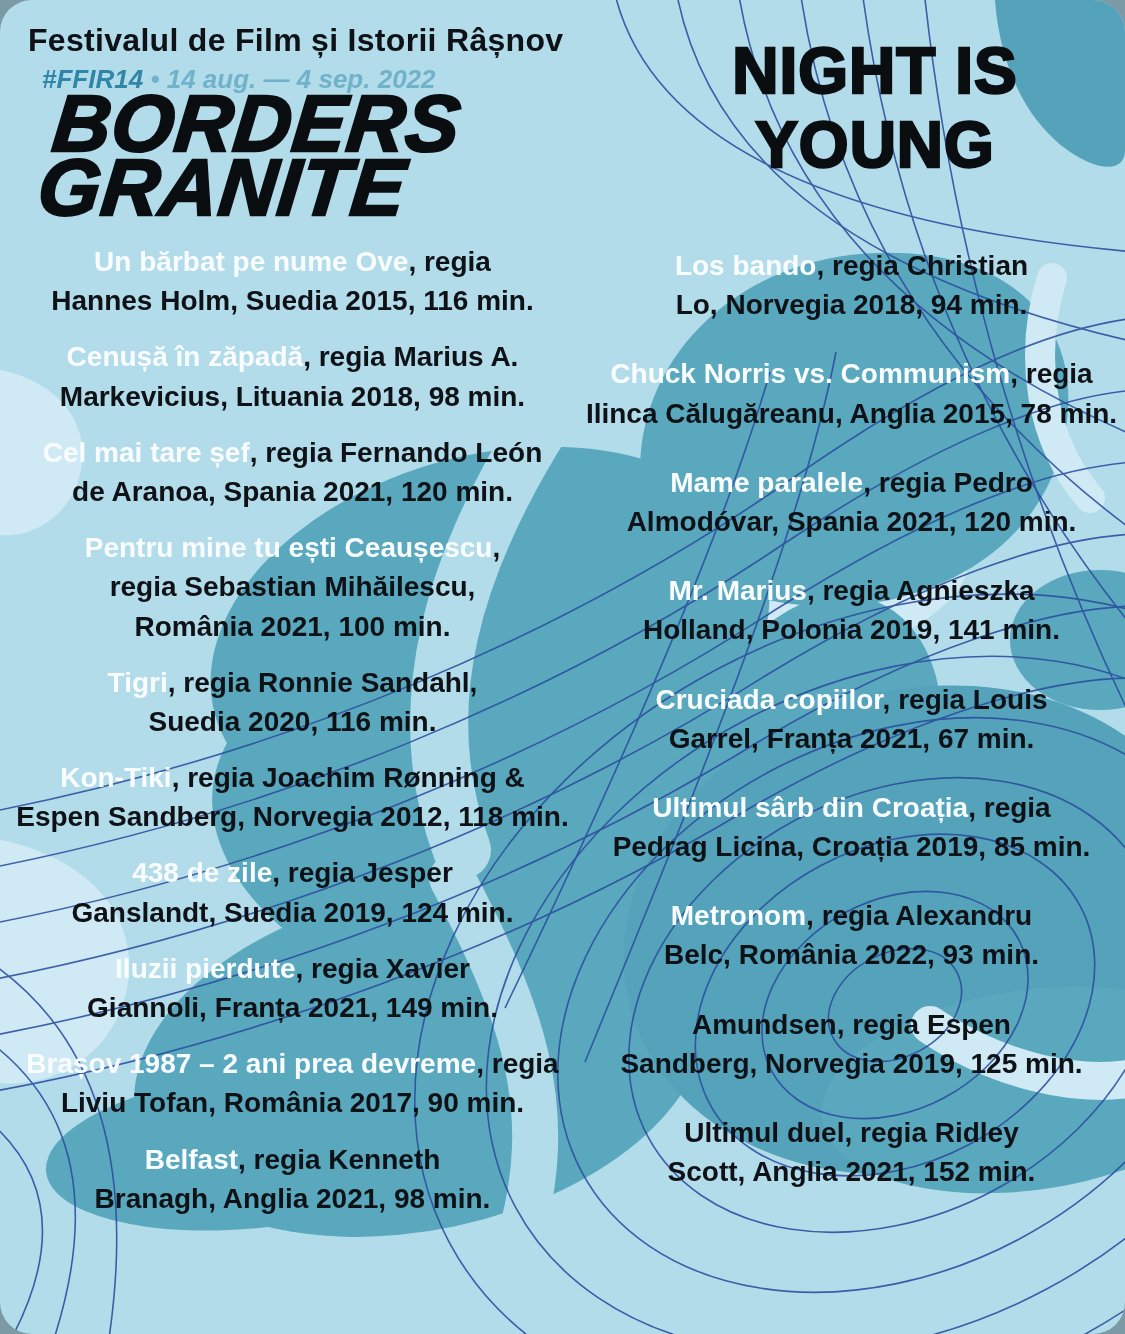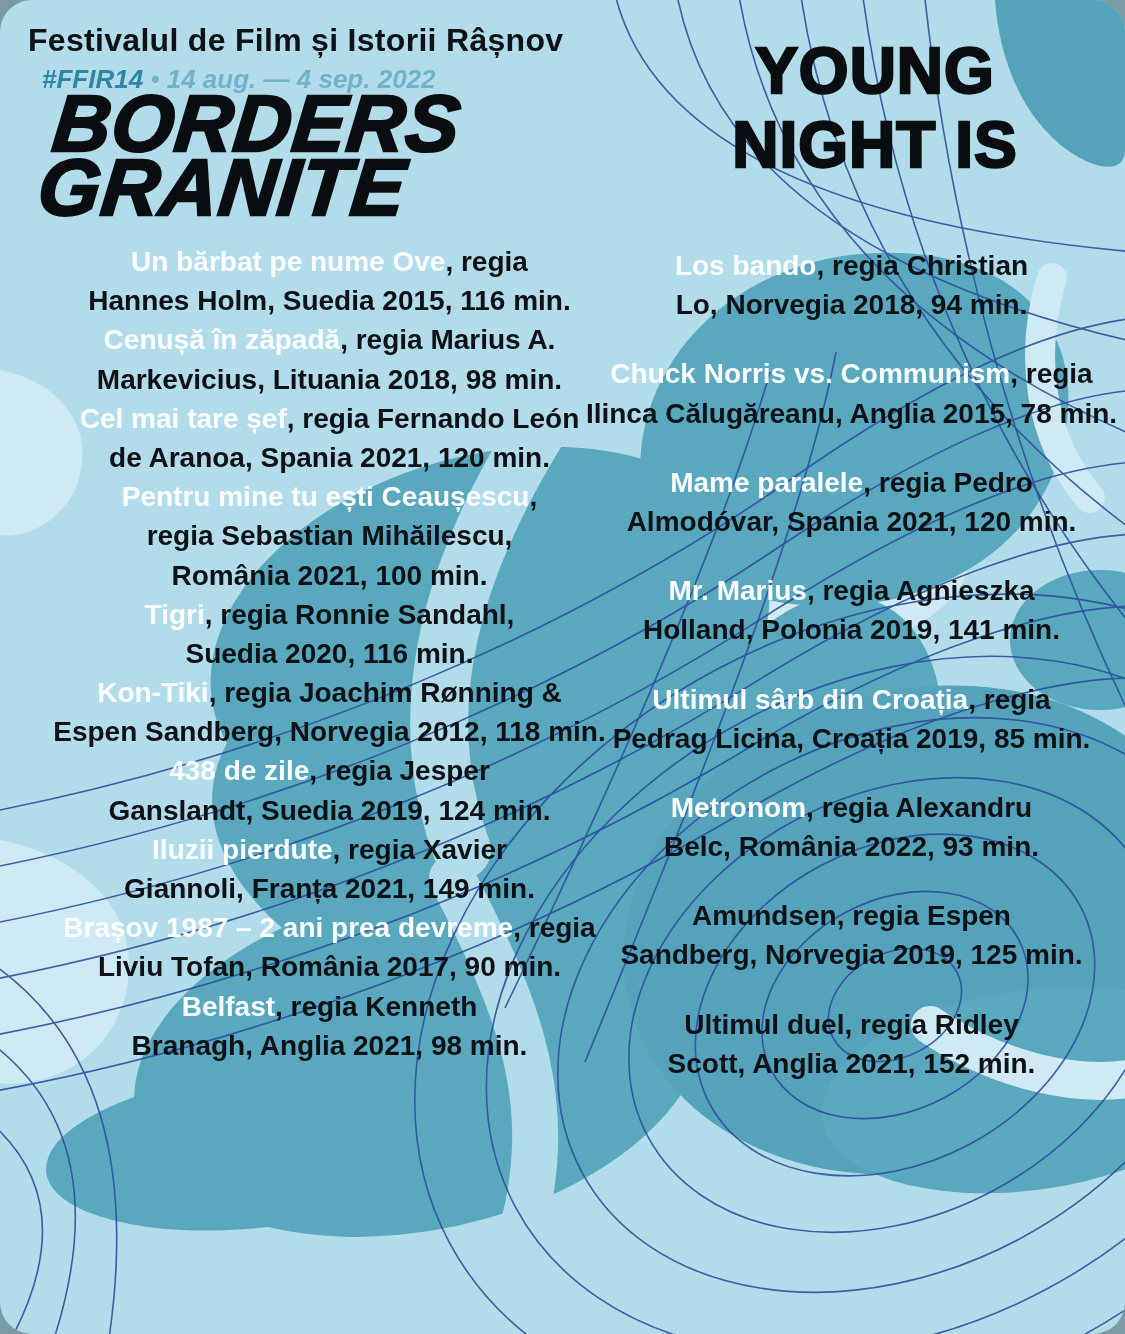--- a/index.html
+++ b/index.html
@@ -36,21 +36,21 @@
   }
   .wordmark .wm-line2{margin-left:-8px;}
   .right-title{
     position:absolute; left:640px; top:34px; width:470px; text-align:center;
     font-size:64px; line-height:1.16; font-weight:900; color:#0b0e11;
     letter-spacing:1px; -webkit-text-stroke:2.5px #0b0e11;
   }
 
   
   .col{position:absolute; display:flex; flex-direction:column;}
-  .col-left{left:0px;  top:242px; width:585px; margin-left:37px;}
+  .col-left{left:0px;  top:242px; width:585px; gap:17px;}
   .col-right{left:578px; top:246px; width:547px; gap:30px;}
   .film{
     margin:0; text-align:center; font-size:28px; line-height:1.4;
     font-weight:700; color:var(--text_black); text-wrap:balance;
   }
   .ft{color:var(--title_white);}
   .ft.plain{color:inherit;}
 </style>
 </head>
 <body>
@@ -126,41 +126,42 @@
     <span class="tag">#FFIR14</span>
     <span class="dates">• 14 aug. — 4 sep. 2022</span>
   </div>
 
   <div class="wordmark">
     <div class="wm-line">BORDERS</div>
     <div class="wm-line wm-line2">GRANITE</div>
   </div>
 
   <div class="right-title">
+    <div>NIGHT IS</div>
     <div>YOUNG</div>
-    <div>NIGHT IS</div>
   </div>
 
   <div class="col col-left">
     <p class="film"><span class="ft">Un bărbat pe nume Ove</span><span class="fr">, regia Hannes Holm, Suedia 2015, 116 min.</span></p>
     <p class="film"><span class="ft">Cenușă în zăpadă</span><span class="fr">, regia Marius A. Markevicius, Lituania 2018, 98 min.</span></p>
     <p class="film"><span class="ft">Cel mai tare șef</span><span class="fr">, regia Fernando León de Aranoa, Spania 2021, 120 min.</span></p>
     <p class="film"><span class="ft">Pentru mine tu ești Ceaușescu</span><span class="fr">, regia Sebastian Mihăilescu, România 2021, 100 min.</span></p>
     <p class="film"><span class="ft">Tigri</span><span class="fr">, regia Ronnie Sandahl, Suedia 2020, 116 min.</span></p>
     <p class="film"><span class="ft">Kon-Tiki</span><span class="fr">, regia Joachim Rønning &amp; Espen Sandberg, Norvegia 2012, 118 min.</span></p>
     <p class="film"><span class="ft">438 de zile</span><span class="fr">, regia Jesper Ganslandt, Suedia 2019, 124 min.</span></p>
     <p class="film"><span class="ft">Iluzii pierdute</span><span class="fr">, regia Xavier Giannoli, Franța 2021, 149 min.</span></p>
     <p class="film"><span class="ft">Brașov 1987 – 2 ani prea devreme</span><span class="fr">, regia Liviu Tofan, România 2017, 90 min.</span></p>
     <p class="film"><span class="ft">Belfast</span><span class="fr">, regia Kenneth Branagh, Anglia 2021, 98 min.</span></p>
   </div>
 
   <div class="col col-right">
     <p class="film"><span class="ft">Los bando</span><span class="fr">, regia Christian Lo, Norvegia 2018, 94 min.</span></p>
     <p class="film"><span class="ft">Chuck Norris vs. Communism</span><span class="fr">, regia Ilinca Călugăreanu, Anglia 2015, 78 min.</span></p>
     <p class="film"><span class="ft">Mame paralele</span><span class="fr">, regia Pedro Almodóvar, Spania 2021, 120 min.</span></p>
     <p class="film"><span class="ft">Mr. Marius</span><span class="fr">, regia Agnieszka Holland, Polonia 2019, 141 min.</span></p>
+    <p class="film"><span class="ft">Cruciada copiilor</span><span class="fr">, regia Louis Garrel, Franța 2021, 67 min.</span></p>
     <p class="film"><span class="ft">Ultimul sârb din Croația</span><span class="fr">, regia Pedrag Licina, Croația 2019, 85 min.</span></p>
     <p class="film"><span class="ft">Metronom</span><span class="fr">, regia Alexandru Belc, România 2022, 93 min.</span></p>
     <p class="film"><span class="ft plain">Amundsen</span><span class="fr">, regia Espen Sandberg, Norvegia 2019, 125 min.</span></p>
     <p class="film"><span class="ft plain">Ultimul duel</span><span class="fr">, regia Ridley Scott, Anglia 2021, 152 min.</span></p>
   </div>
 
 </div>
 
 </body></html>

